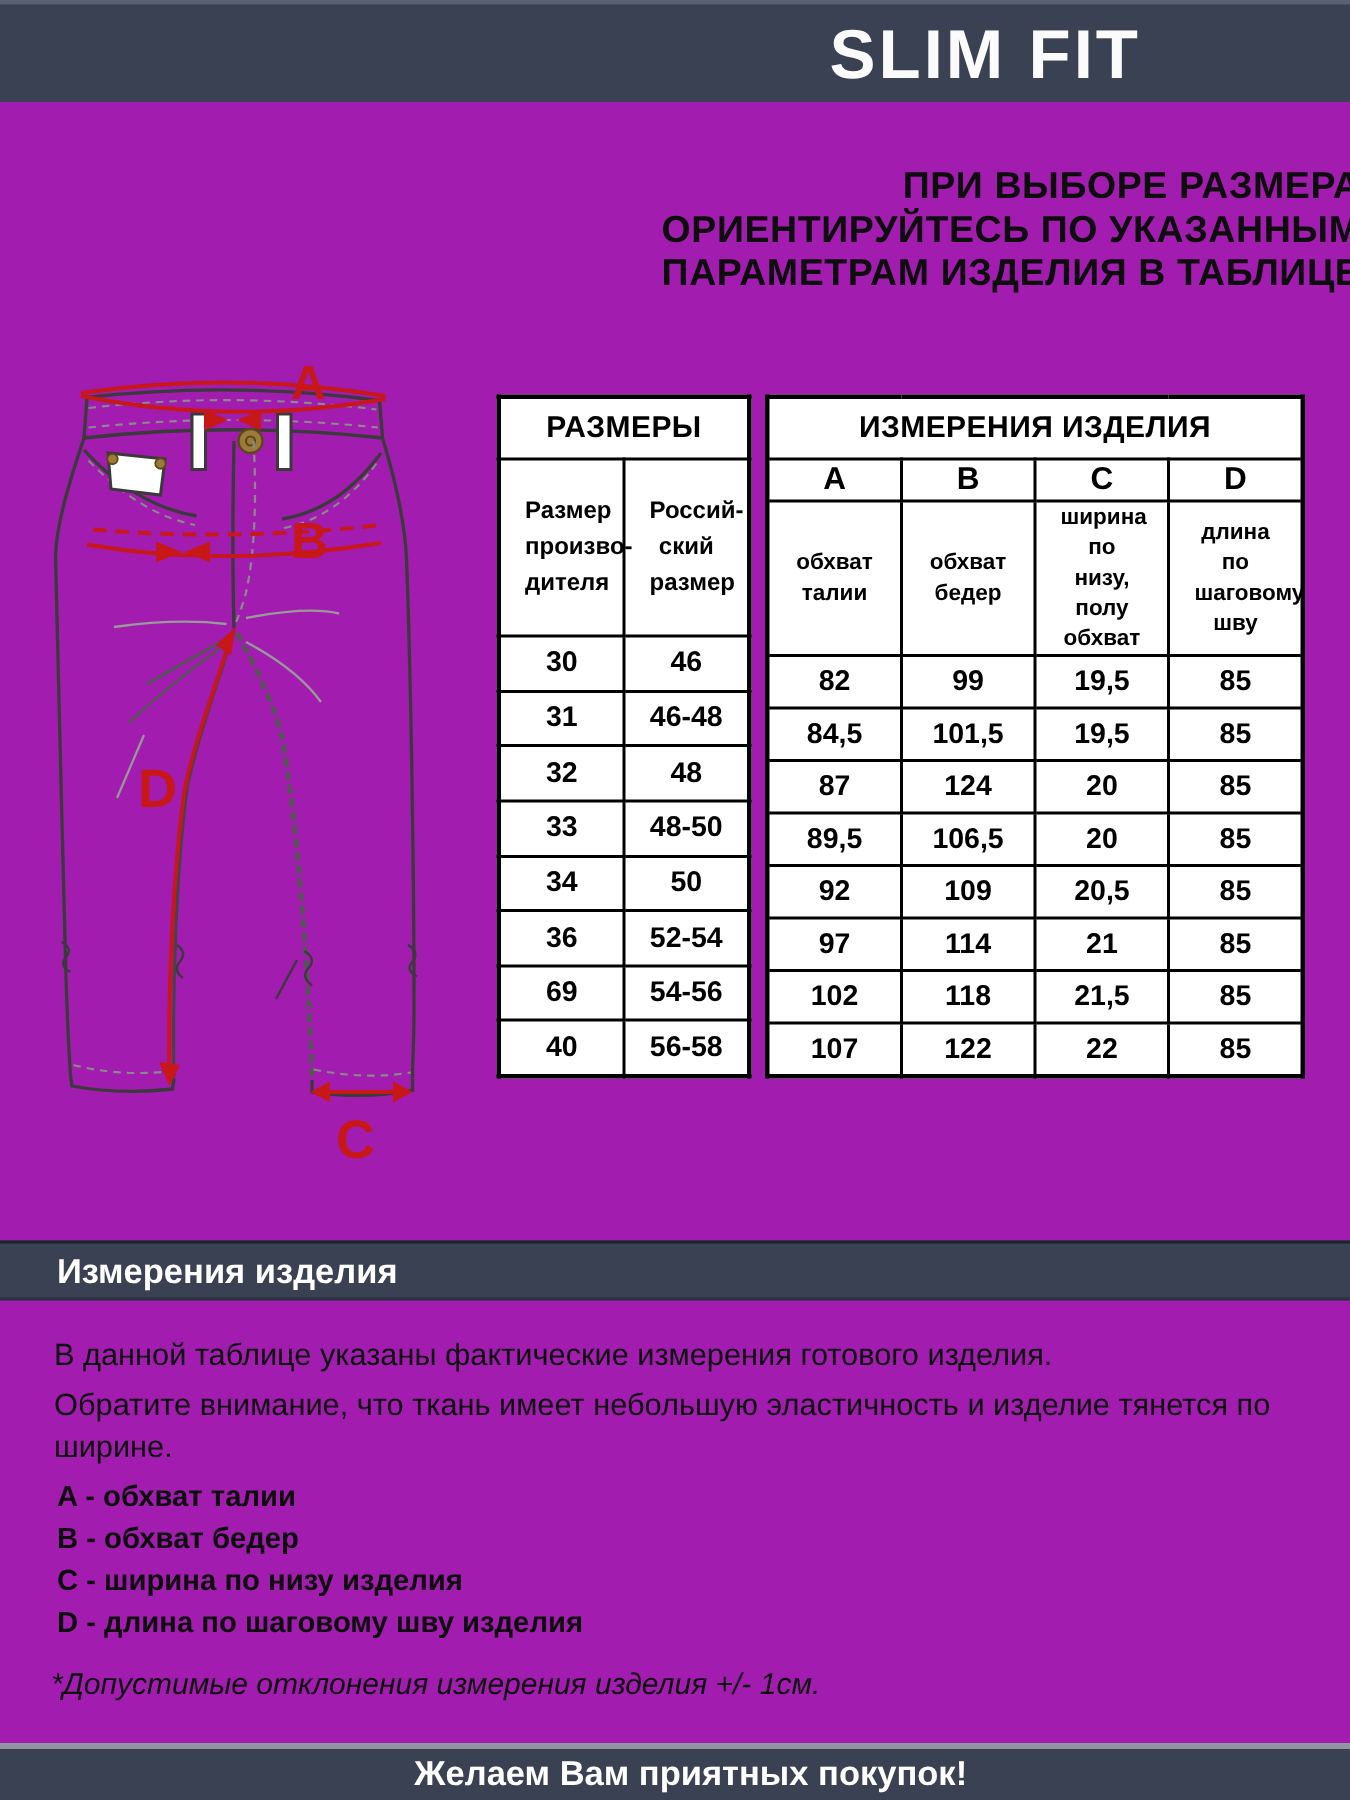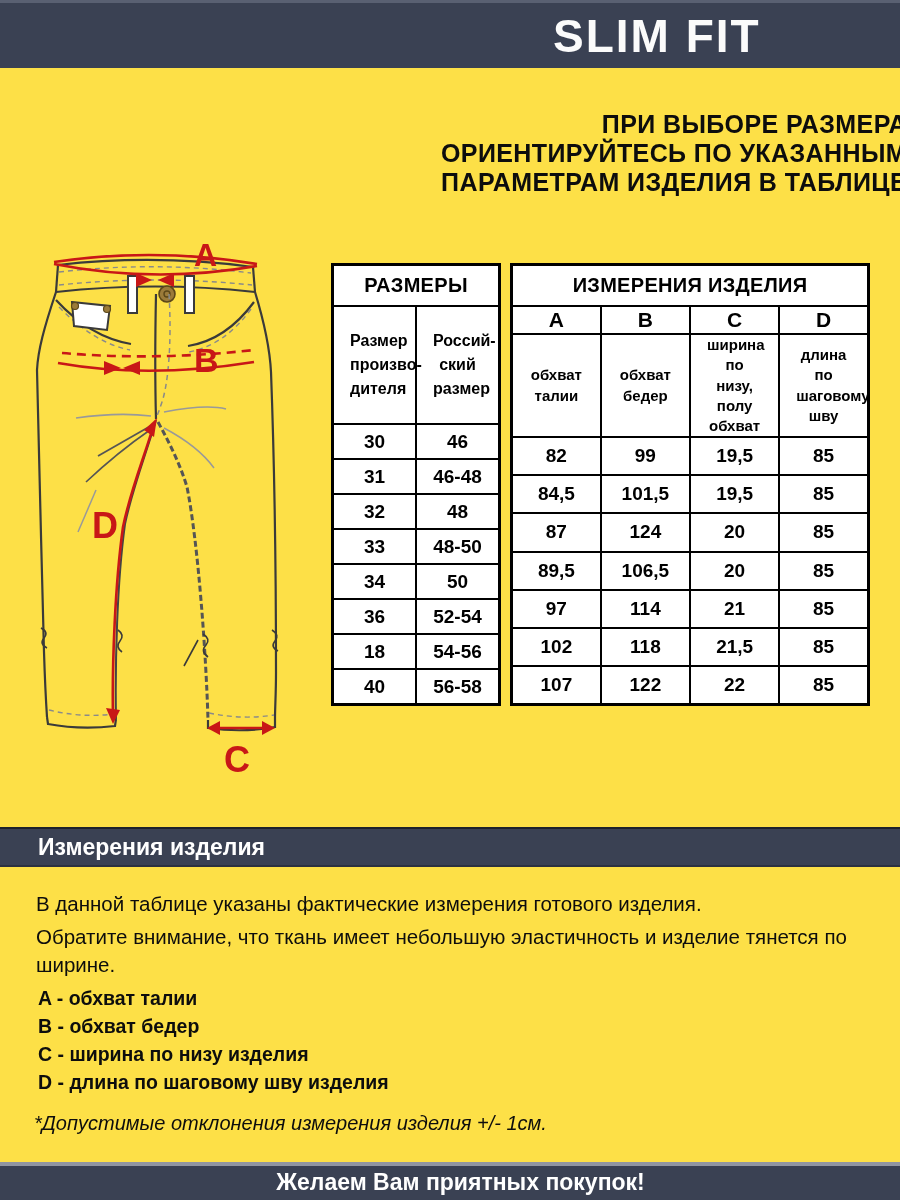--- a/index.html
+++ b/index.html
@@ -1,18 +1,18 @@
 <!DOCTYPE html>
 <html><head>
 <meta charset="utf-8">
 <style>
   html,body{margin:0;padding:0;background:#e8e8e8;}
   .page{
     position:relative; width:900px; height:1200px; margin:0 auto;
-    background:#fde047; overflow:hidden;
+    background:#a21caf; overflow:hidden;
     font-family:"Liberation Sans", sans-serif; color:#0d0d0d;
   }
   
   .top-bar{
     position:absolute; top:0; left:0; right:0; height:68px;
     background:#3a4153; border-top:3px solid #596072; box-sizing:border-box;
   }
   .top-bar .brand{
     position:absolute; left:553px; top:50%; transform:translateY(-50%);
     color:#fbfbfb; font-weight:bold; font-size:46px; letter-spacing:2px;
@@ -187,21 +187,21 @@
           </tr>
           <tr>
             <td>34</td>
             <td>50</td>
           </tr>
           <tr>
             <td>36</td>
             <td>52-54</td>
           </tr>
           <tr>
-            <td>18</td>
+            <td>69</td>
             <td>54-56</td>
           </tr>
           <tr>
             <td>40</td>
             <td>56-58</td>
           </tr>
         </tbody>
     </table>
 
     <table class="tbl tbl-meas">
@@ -247,20 +247,26 @@
             <td>20</td>
             <td>85</td>
           </tr>
           <tr>
             <td>89,5</td>
             <td>106,5</td>
             <td>20</td>
             <td>85</td>
           </tr>
           <tr>
+            <td>92</td>
+            <td>109</td>
+            <td>20,5</td>
+            <td>85</td>
+          </tr>
+          <tr>
             <td>97</td>
             <td>114</td>
             <td>21</td>
             <td>85</td>
           </tr>
           <tr>
             <td>102</td>
             <td>118</td>
             <td>21,5</td>
             <td>85</td>

